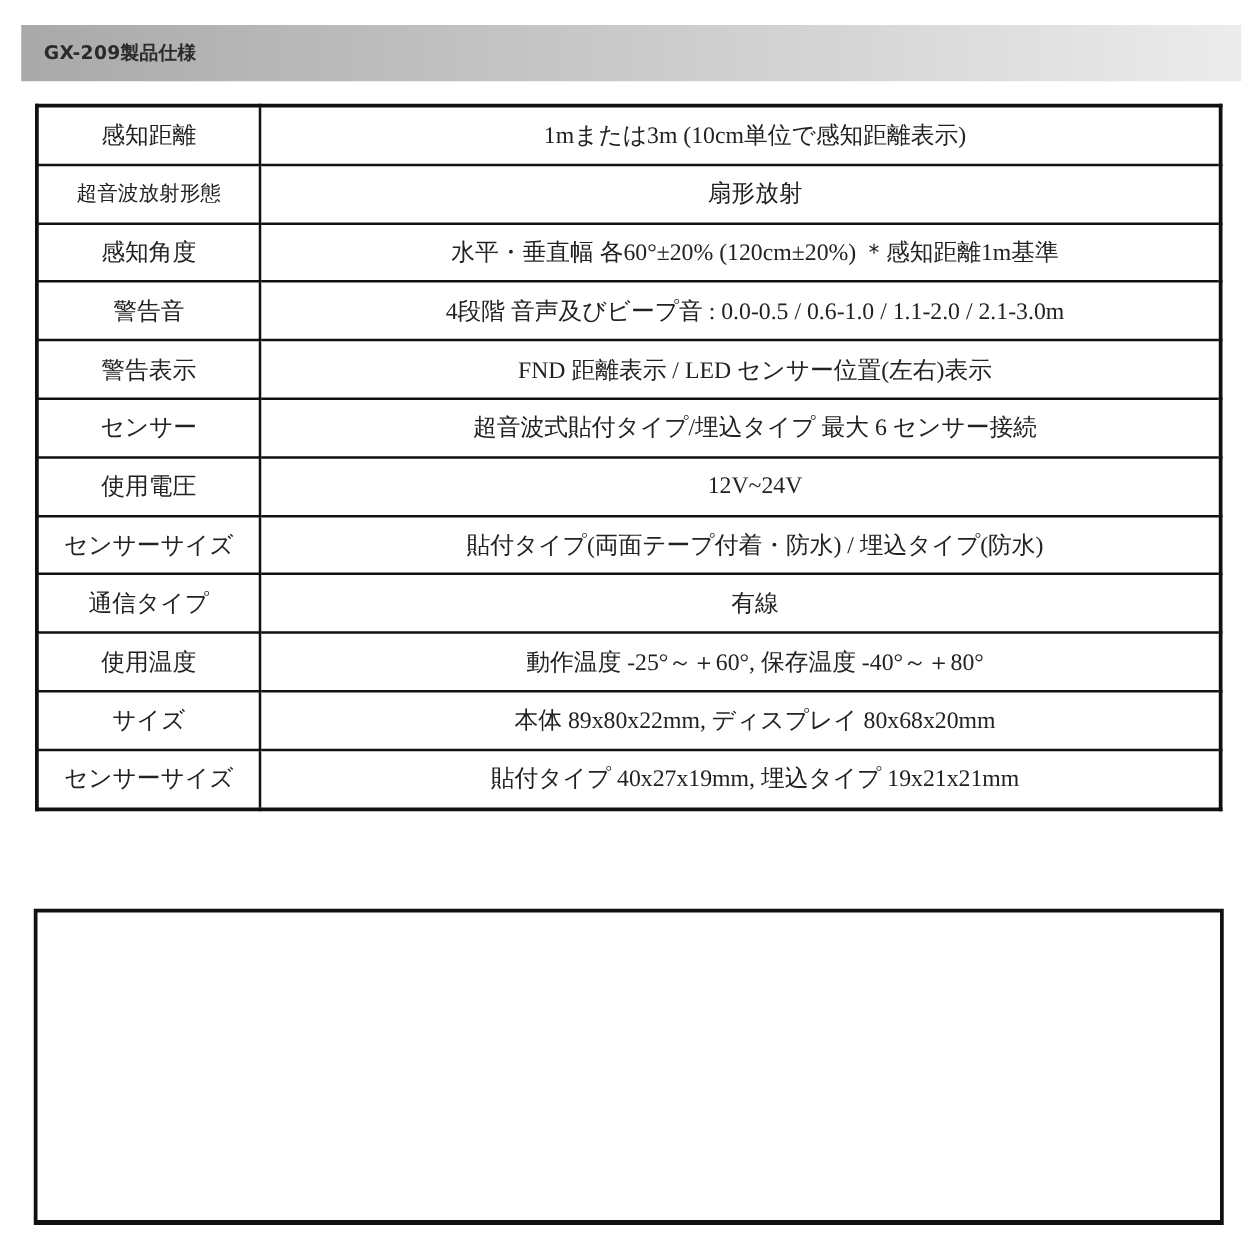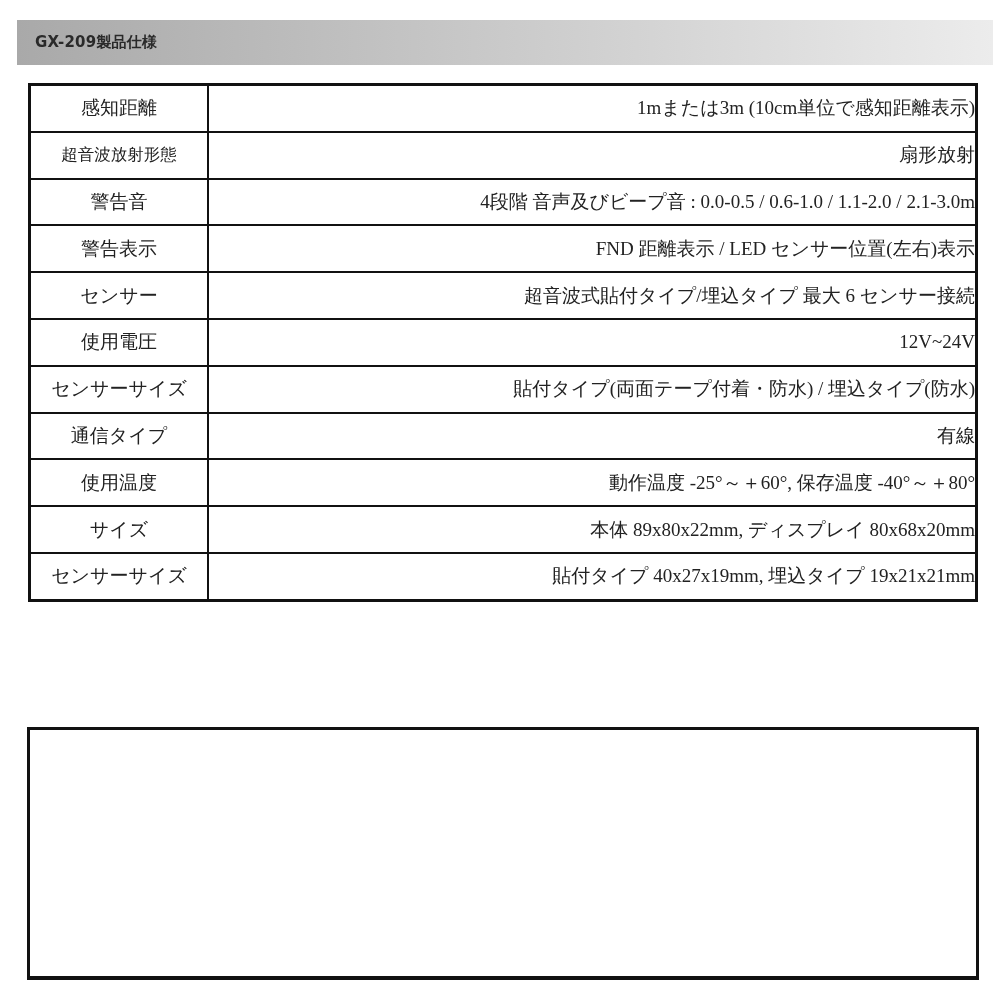--- a/index.html
+++ b/index.html
@@ -32,21 +32,21 @@
       font-size: 19px;
       vertical-align: middle;
       white-space: nowrap;
       overflow: hidden;
     }
     .spec-table td.label {
       width: 176px; text-align: center; color: #222;
     }
     .spec-table td.label.small { font-size: 16.5px; }
     .spec-table td.value {
-      text-align: right; padding-left: 24px; color: #222;
+      text-align: center; padding-left: 24px; color: #222;
     }
     .notes-box {
       position: absolute; left: 27px; top: 727px; width: 946px; height: 246px;
       border: 3px solid #111;
       border-bottom-width: 4px;
       background: #fff;
     }
   </style>
 </head>
 <body>
@@ -57,20 +57,24 @@
 
 <table class="spec-table">
   <tbody>
     <tr>
       <td class="label">感知距離</td>
       <td class="value">1mまたは3m (10cm単位で感知距離表示)</td>
     </tr>
     <tr>
       <td class="label small">超音波放射形態</td>
       <td class="value">扇形放射</td>
+    </tr>
+    <tr>
+      <td class="label">感知角度</td>
+      <td class="value">水平・垂直幅 各60°±20% (120cm±20%)  ＊感知距離1m基準</td>
     </tr>
     <tr>
       <td class="label">警告音</td>
       <td class="value">4段階 音声及びビープ音 : 0.0-0.5 / 0.6-1.0 / 1.1-2.0 / 2.1-3.0m</td>
     </tr>
     <tr>
       <td class="label">警告表示</td>
       <td class="value">FND 距離表示  /  LED センサー位置(左右)表示</td>
     </tr>
     <tr>

